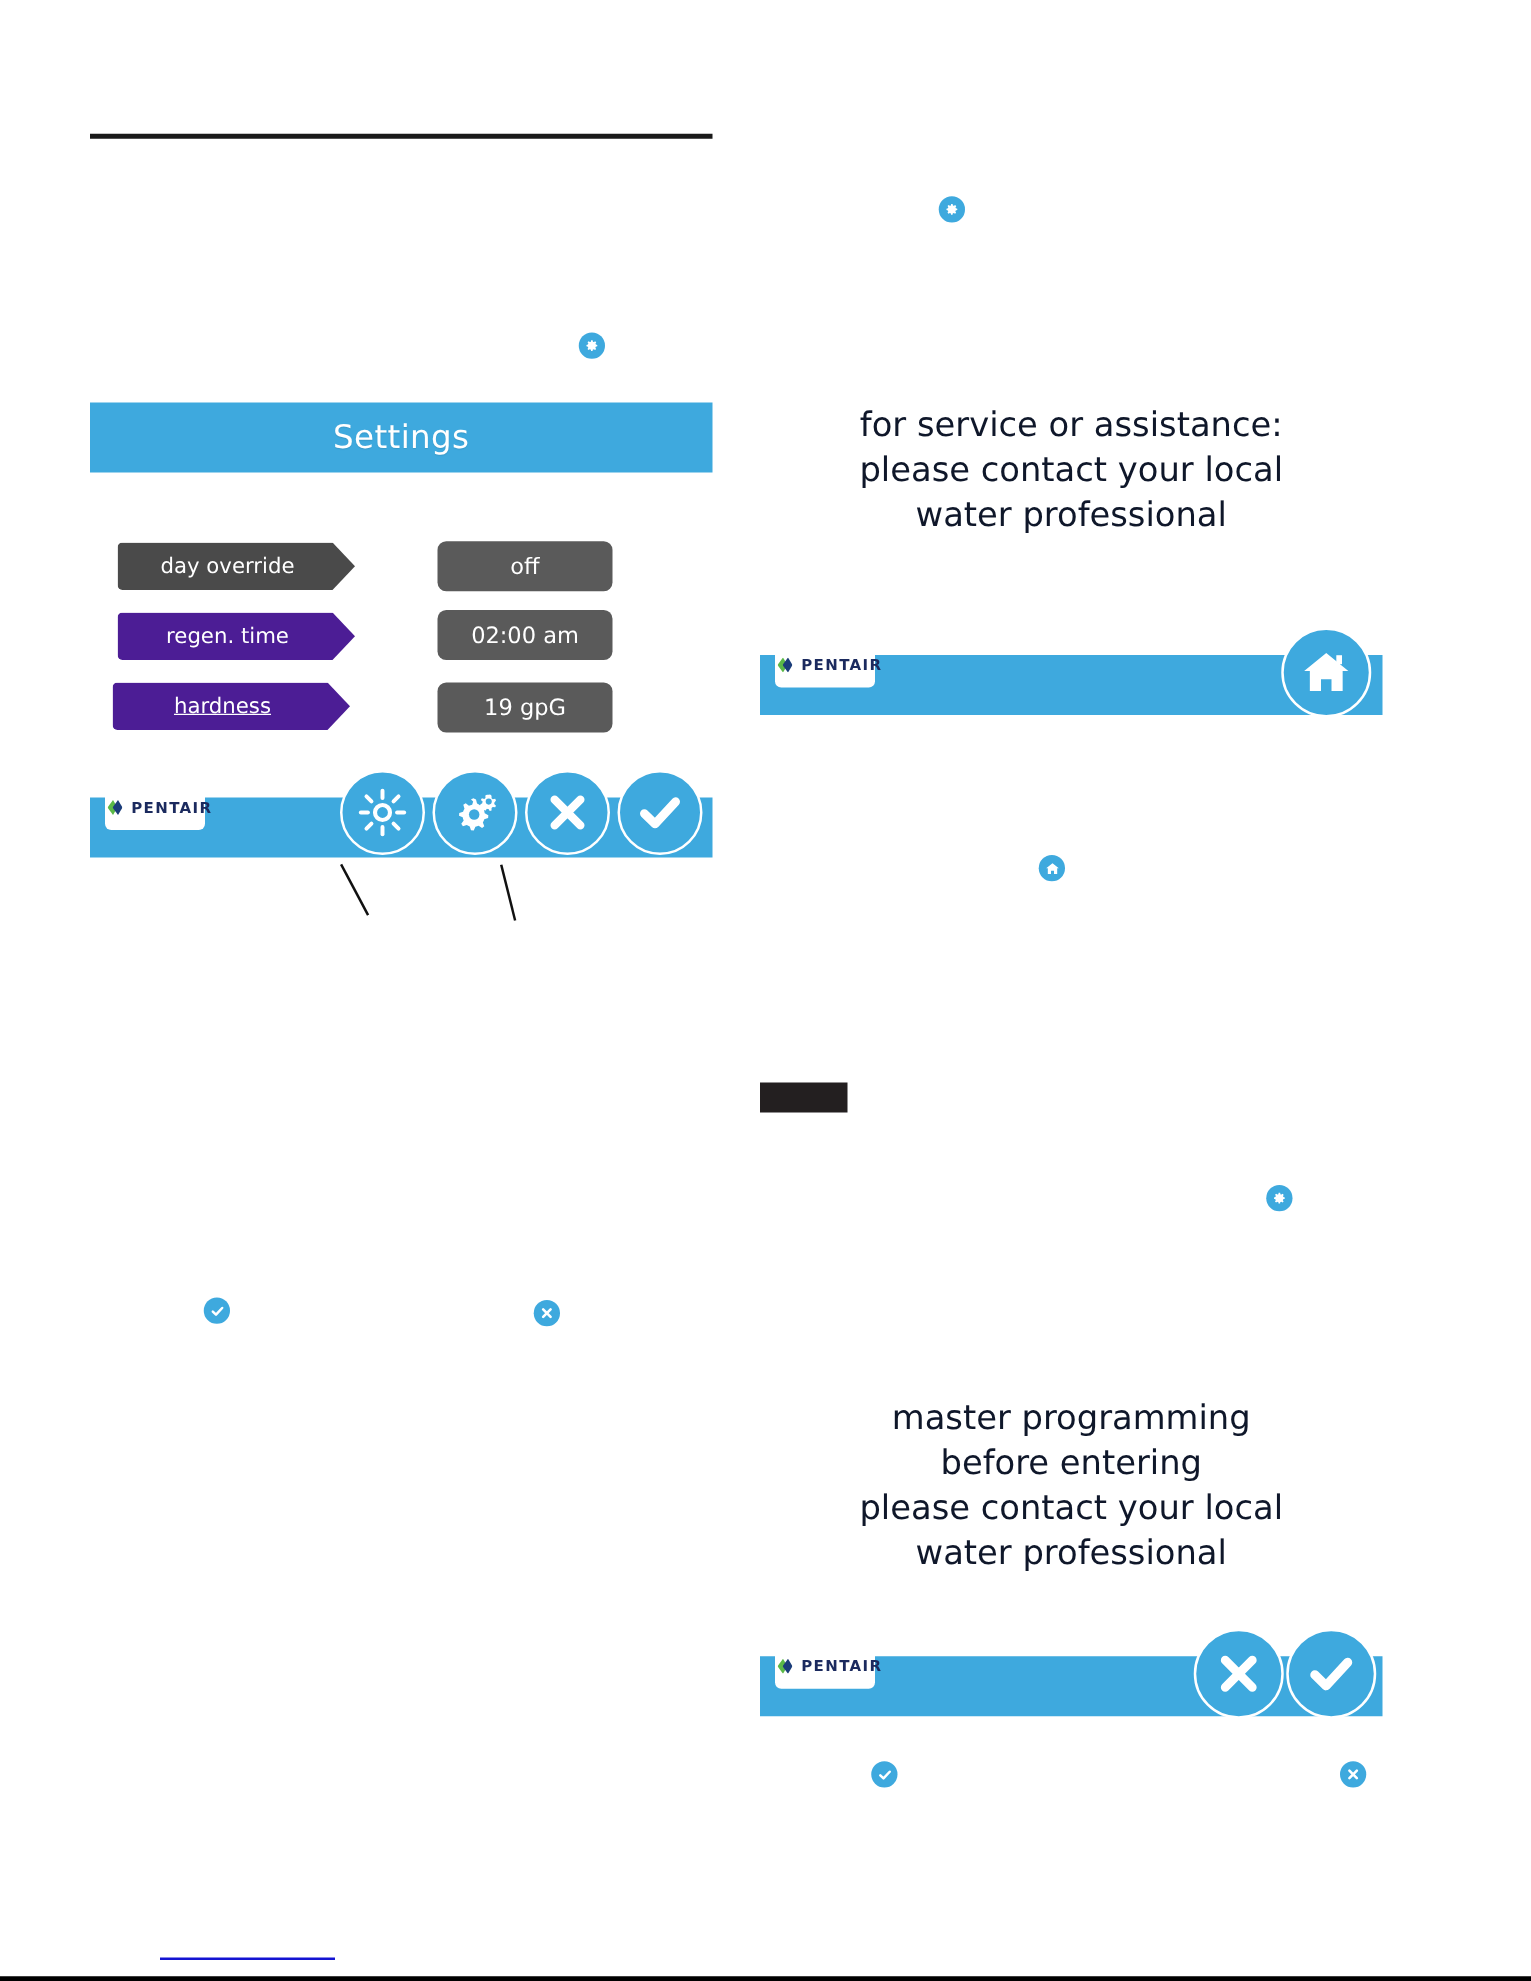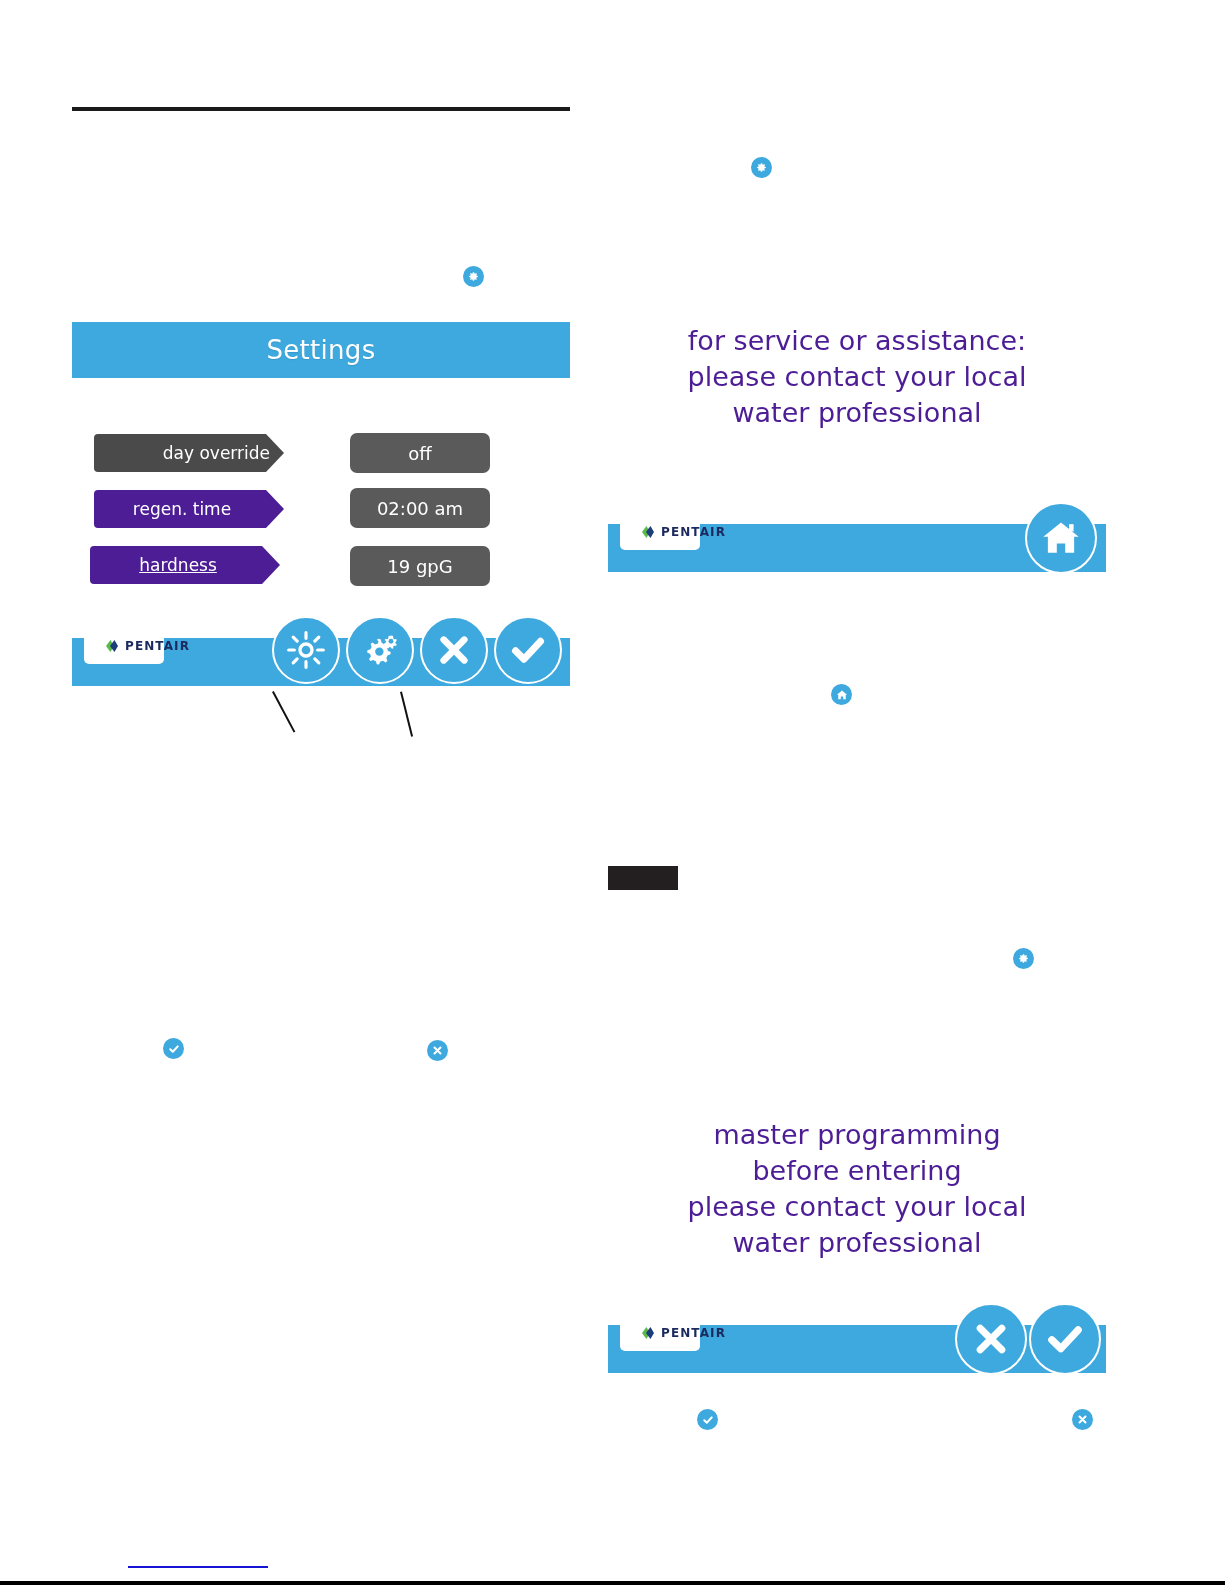--- a/index.html
+++ b/index.html
@@ -45,21 +45,21 @@
     box-sizing:border-box;
   }
 
   
   .bottombar{
     position:absolute;left:0;background:#3ea9de;box-sizing:border-box;
   }
   .logo-notch{
     position:absolute;left:12px;top:-10px;
     width:80px;height:36px;background:#ffffff;border-radius:5px;
-    display:flex;align-items:center;gap:5px;padding-left:22px;
+    display:flex;align-items:center;gap:5px;padding-left:2px;
     box-sizing:border-box;
   }
   .logo-diamond{
     width:14px;height:14px;flex:0 0 14px;position:relative;
   }
   .logo-diamond:before,.logo-diamond:after{
     content:"";position:absolute;top:1px;width:8px;height:12px;
   }
   .logo-diamond:before{left:0;background:#5bb947;
     clip-path:polygon(55% 0,100% 50%,55% 100%,0 50%);}
@@ -80,32 +80,32 @@
   .round-btn svg{display:block;}
 
   
   .row-label{
     position:absolute;height:38px;display:flex;align-items:center;
     justify-content:center;color:#ffffff;font-size:17px;
     box-sizing:border-box;padding-right:14px;
     clip-path:polygon(0 0, calc(100% - 18px) 0, 100% 50%, calc(100% - 18px) 100%, 0 100%);
     border-radius:4px 0 0 4px;
   }
-  .row-label.dark{background:#4a4a4a;justify-content:flex-end;}
+  .row-label.dark{background:#4a4a4a;}
   .row-label.blue{background:#4c1d95;}
   .row-value{
     position:absolute;height:40px;width:140px;border-radius:7px;
     background:#5a5a5a;color:#ffffff;font-size:18px;
     display:flex;align-items:center;justify-content:center;
     box-sizing:border-box;
   }
 
   
   .msg{
-    position:absolute;text-align:center;color:#4c1d95;
+    position:absolute;text-align:center;color:#0f172a;
     font-size:27px;line-height:1.33;
     font-family:"DejaVu Sans", sans-serif;
   }
 
   
   .mini-icon{
     position:absolute;border-radius:50%;
     background:#3ea9de;display:flex;align-items:center;justify-content:center;
   }
   .mini-icon svg{display:block;}

